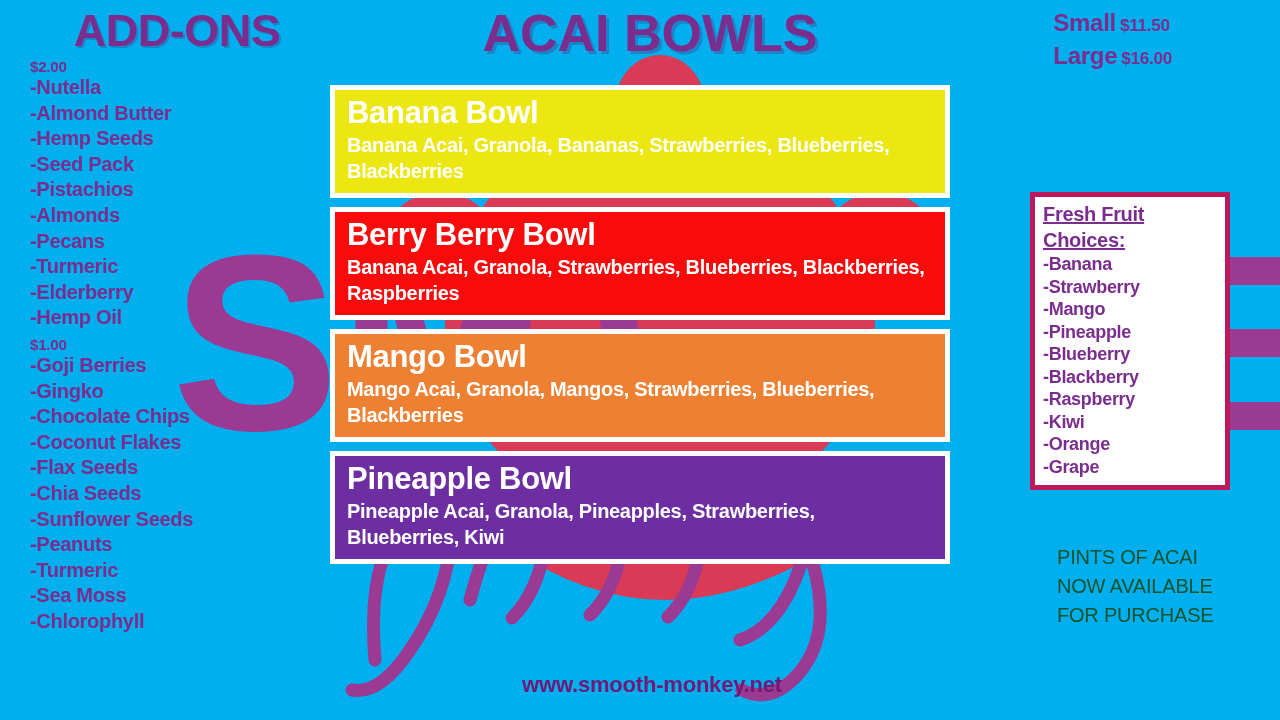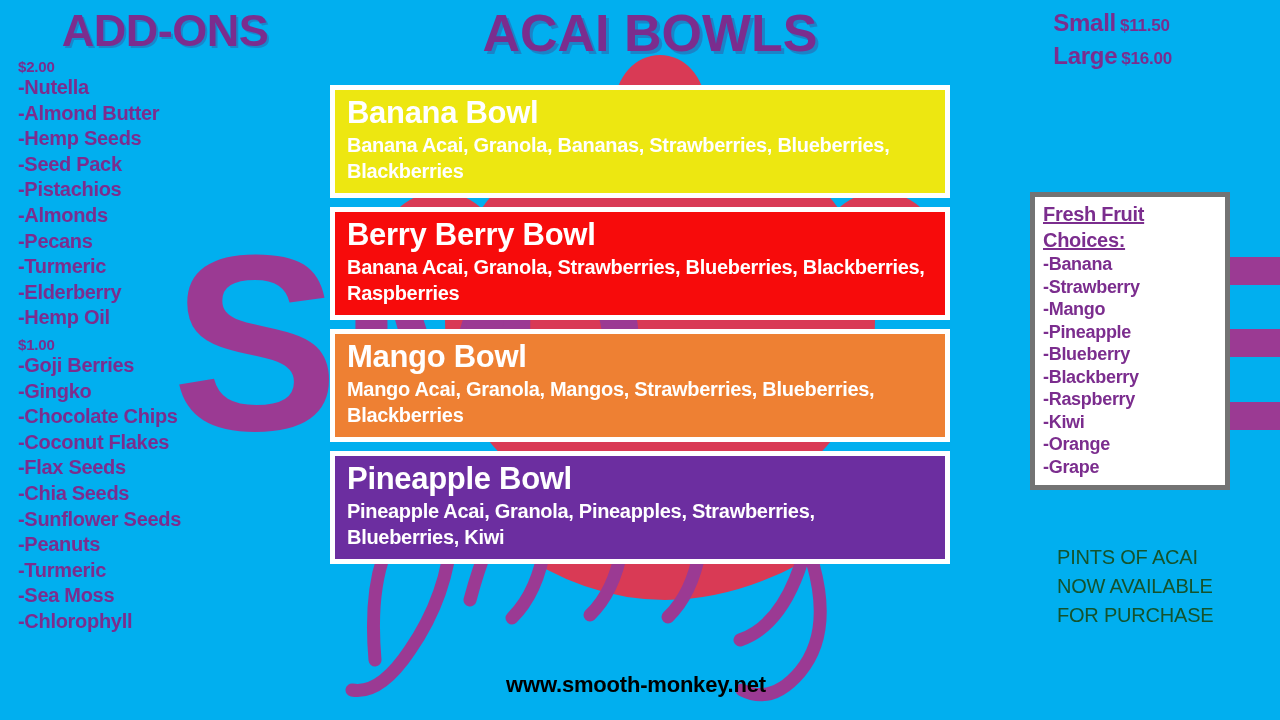--- a/index.html
+++ b/index.html
@@ -26,21 +26,21 @@
     position: absolute;
     left: 0;
     top: 0;
     width: 1280px;
     height: 720px;
   }
 
   
   #addons-col {
     position: absolute;
-    left: 0;
+    left: 12px;
     top: 0;
     width: 330px;
     height: 628px;
     z-index: 5;
   }
   #addons-title {
     text-align: center;
     font-size: 45px;
     font-weight: bold;
     color: #7B2D8E;
@@ -142,21 +142,21 @@
     padding: 0 14px 0 12px;
     letter-spacing: -0.3px;
   }
 
   
   #fruit-box {
     position: absolute;
     left: 1030px;
     top: 192px;
     width: 200px;
-    border: 5px solid #737373;
+    border: 5px solid #be185d;
     background: #FFFFFF;
     box-sizing: border-box;
     padding: 4px 0 7px 8px;
     z-index: 5;
   }
   #fruit-title {
     font-size: 20px;
     font-weight: bold;
     color: #7B2D8E;
     text-decoration: underline;
@@ -189,27 +189,27 @@
     font-weight: normal;
     color: #14532d;
     line-height: 29px;
     letter-spacing: -0.2px;
     white-space: nowrap;
   }
 
   
   #site-url {
     position: absolute;
-    left: 316px;
+    left: 332px;
     top: 672px;
     width: 640px;
     text-align: center;
     font-size: 22px;
     font-weight: bold;
-    color: #000000;
+    color: #701a75;
     letter-spacing: -0.2px;
     z-index: 5;
   }
 </style>
 </head>
 <body>
 
 <div id="watermark">
   <svg class="wm-svg" viewBox="0 0 1280 720">
 

